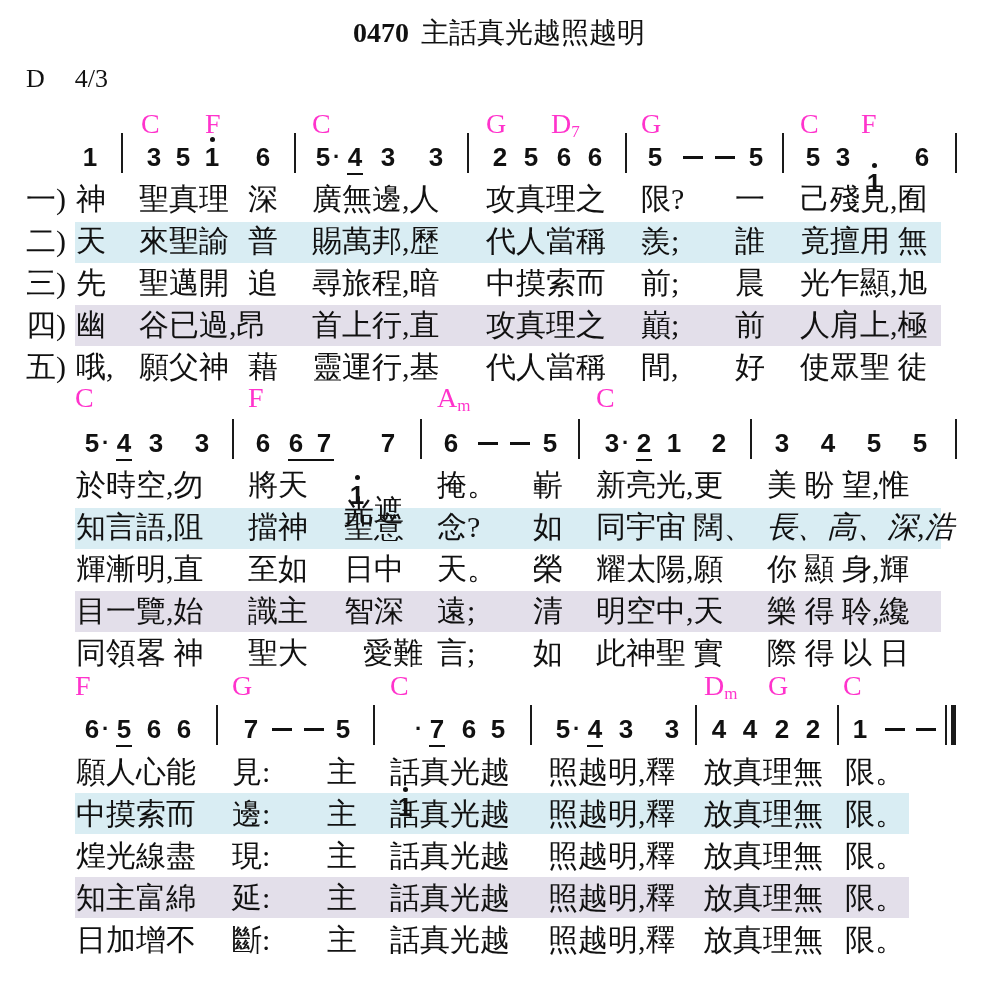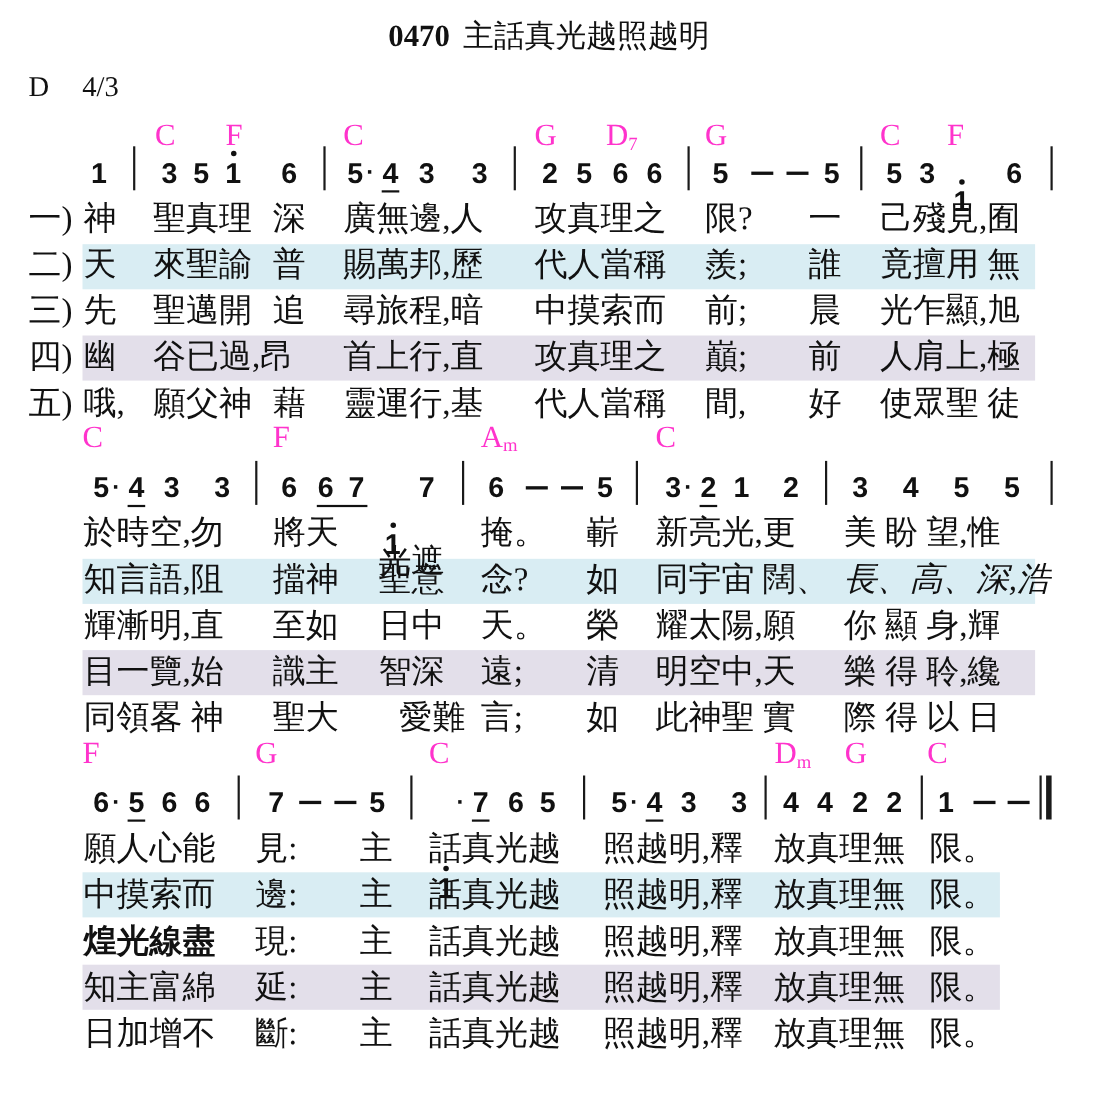--- a/index.html
+++ b/index.html
@@ -278,21 +278,21 @@
   <div>
     <div class="abs lyric" style="left:76px;top:799px;">中摸索而</div>
     <div class="abs lyric" style="left:232px;top:799px;">邊:</div>
     <div class="abs lyric" style="left:327px;top:799px;">主</div>
     <div class="abs lyric" style="left:390px;top:799px;">話真光越</div>
     <div class="abs lyric" style="left:548px;top:799px;">照越明,釋</div>
     <div class="abs lyric" style="left:703px;top:799px;">放真理無</div>
     <div class="abs lyric" style="left:845px;top:799px;">限。</div>
   </div>
   <div>
-    <div class="abs lyric" style="left:76px;top:841px;font-weight:bold;">煌光線盡</div>
+    <div class="abs lyric" style="left:76px;top:841px;">煌光線盡</div>
     <div class="abs lyric" style="left:232px;top:841px;">現:</div>
     <div class="abs lyric" style="left:327px;top:841px;">主</div>
     <div class="abs lyric" style="left:390px;top:841px;">話真光越</div>
     <div class="abs lyric" style="left:548px;top:841px;">照越明,釋</div>
     <div class="abs lyric" style="left:703px;top:841px;">放真理無</div>
     <div class="abs lyric" style="left:845px;top:841px;">限。</div>
   </div>
   <div>
     <div class="abs lyric" style="left:76px;top:883px;">知主富綿</div>
     <div class="abs lyric" style="left:232px;top:883px;">延:</div>

